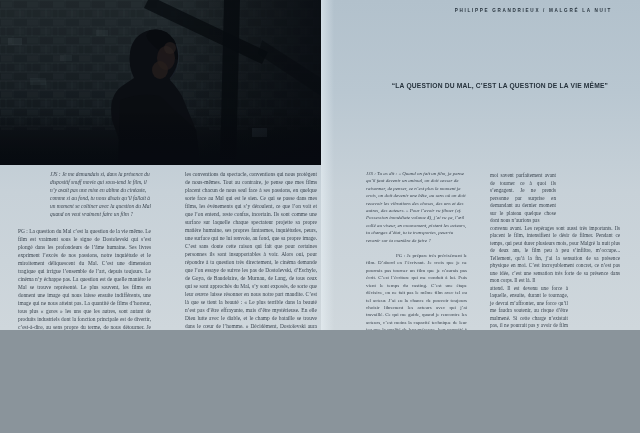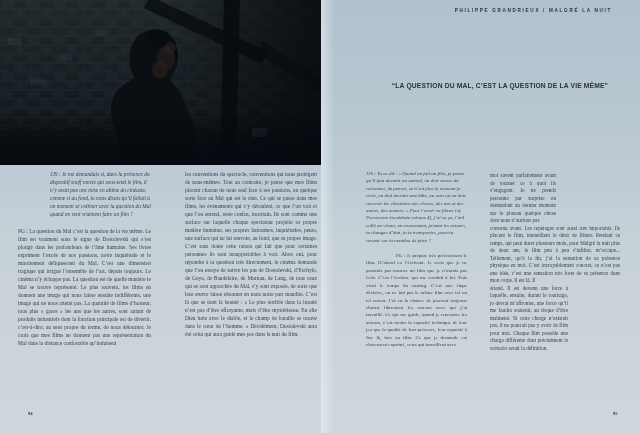--- a/index.html
+++ b/index.html
@@ -1,17 +1,17 @@
 <!DOCTYPE html>
 <html><head>
 <meta charset="utf-8">
 <style>
   html,body{margin:0;padding:0;background:#8a949b;}
   .spread{
-    position:relative;width:640px;height:433px;overflow:hidden;
+    position:relative;width:640px;height:330px;overflow:hidden;
     background:linear-gradient(180deg,#b2c1cc 0%,#b9c7d1 28%,#c7d1d8 58%,#cfd7dc 100%);
     font-family:"Liberation Serif","DejaVu Serif",serif;
   }
   .gutter{position:absolute;left:321px;top:0;width:13px;height:433px;
     background:linear-gradient(90deg,rgba(240,248,252,.5),rgba(240,248,252,0));pointer-events:none;}
   .photo{position:absolute;left:0;top:0;width:321px;height:165px;display:block;}
   .header-title{
     position:absolute;top:8px;right:28px;
     font-family:"Liberation Sans","DejaVu Sans",sans-serif;
     font-size:4.6px;font-weight:bold;letter-spacing:1.7px;color:#27333d;white-space:nowrap;

